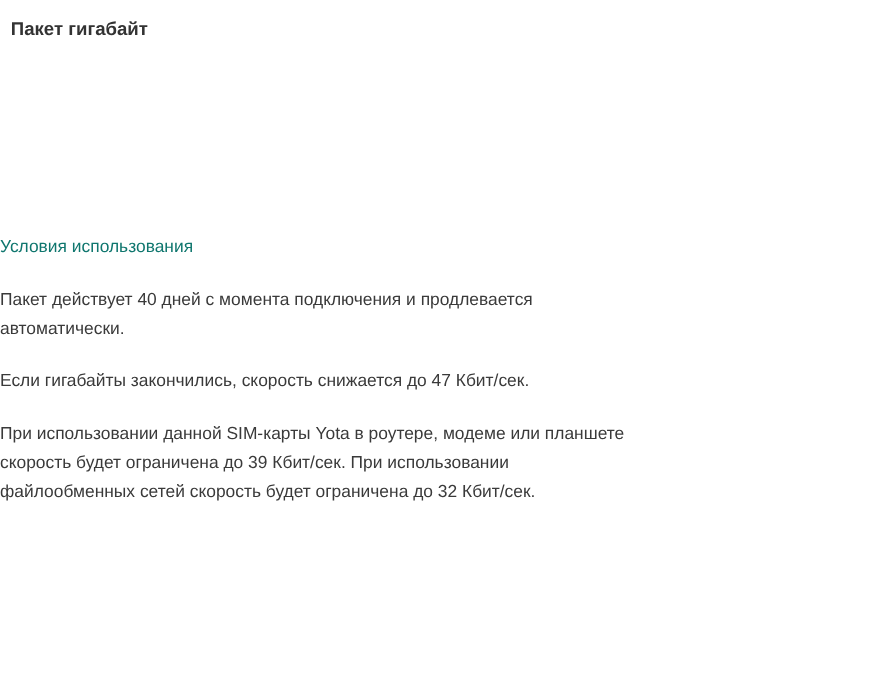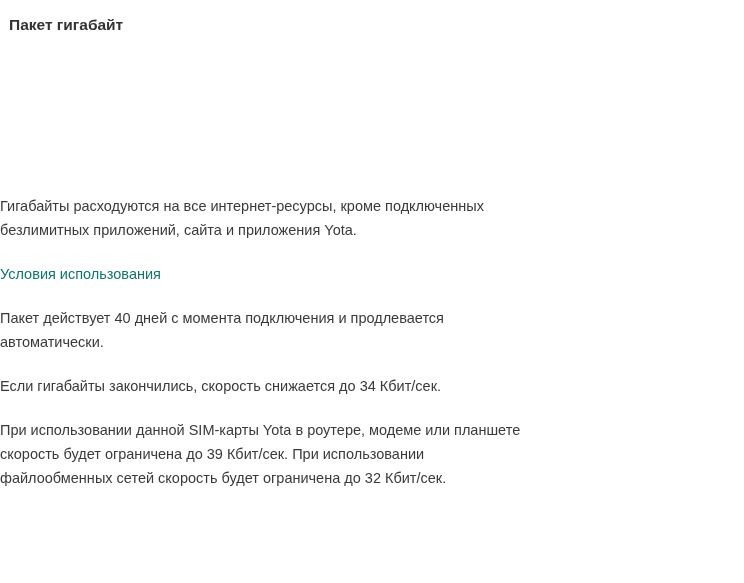--- a/index.html
+++ b/index.html
@@ -60,30 +60,28 @@
 <body>
 
 <div class="row">
 
   <div class="label-col">
     <div class="row-label">Пакет гигабайт</div>
   </div>
 
   <div class="content-col">
 
-    <p class="para">Гигабайты расходуются на все интернет-ресурсы, кроме подключенных
-безлимитных приложений, сайта и приложения Yota.</p>
 
 
     <h4 class="section-heading">Условия использования</h4>
 
     <p class="para">Пакет действует 40 дней с момента подключения и продлевается
 автоматически.</p>
 
-    <p class="para">Если гигабайты закончились, скорость снижается до 34 Кбит/сек.</p>
+    <p class="para">Если гигабайты закончились, скорость снижается до 47 Кбит/сек.</p>
 
 
     <p class="para">При использовании данной SIM-карты Yota в роутере, модеме или планшете
 скорость будет ограничена до 39 Кбит/сек. При использовании
 файлообменных сетей скорость будет ограничена до 32 Кбит/сек.</p>
 
 
   </div>
 
 </div>

